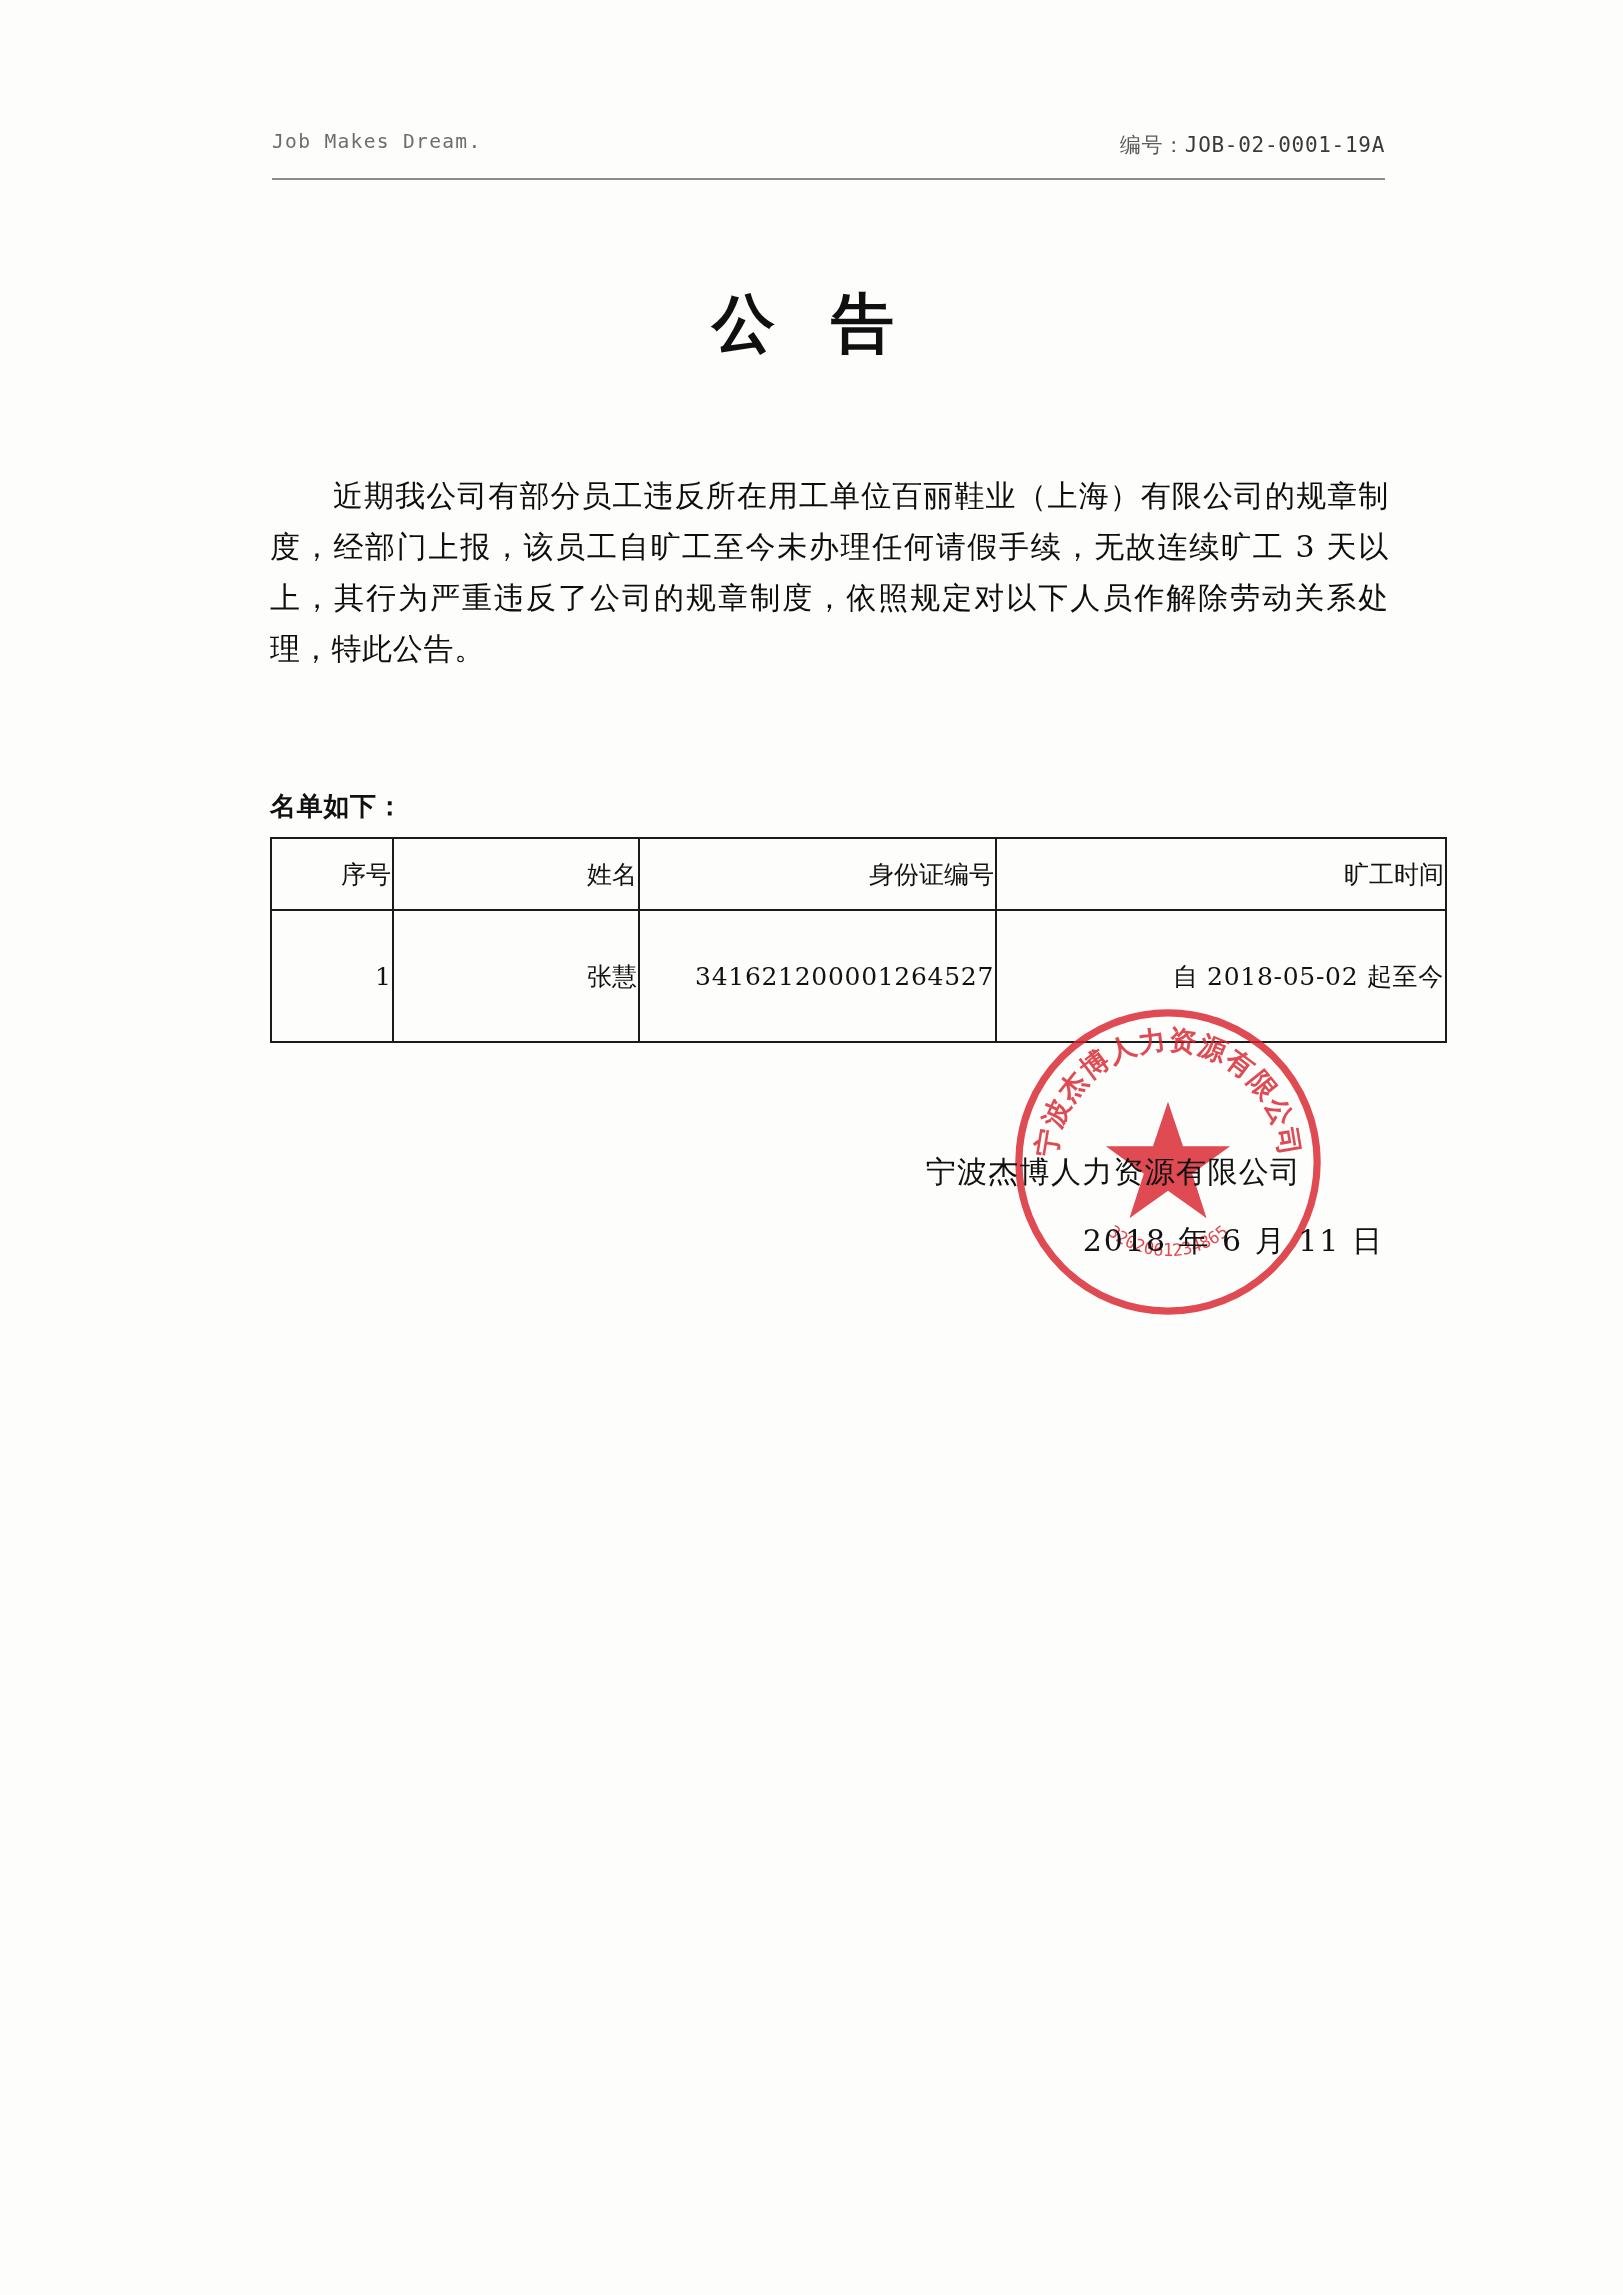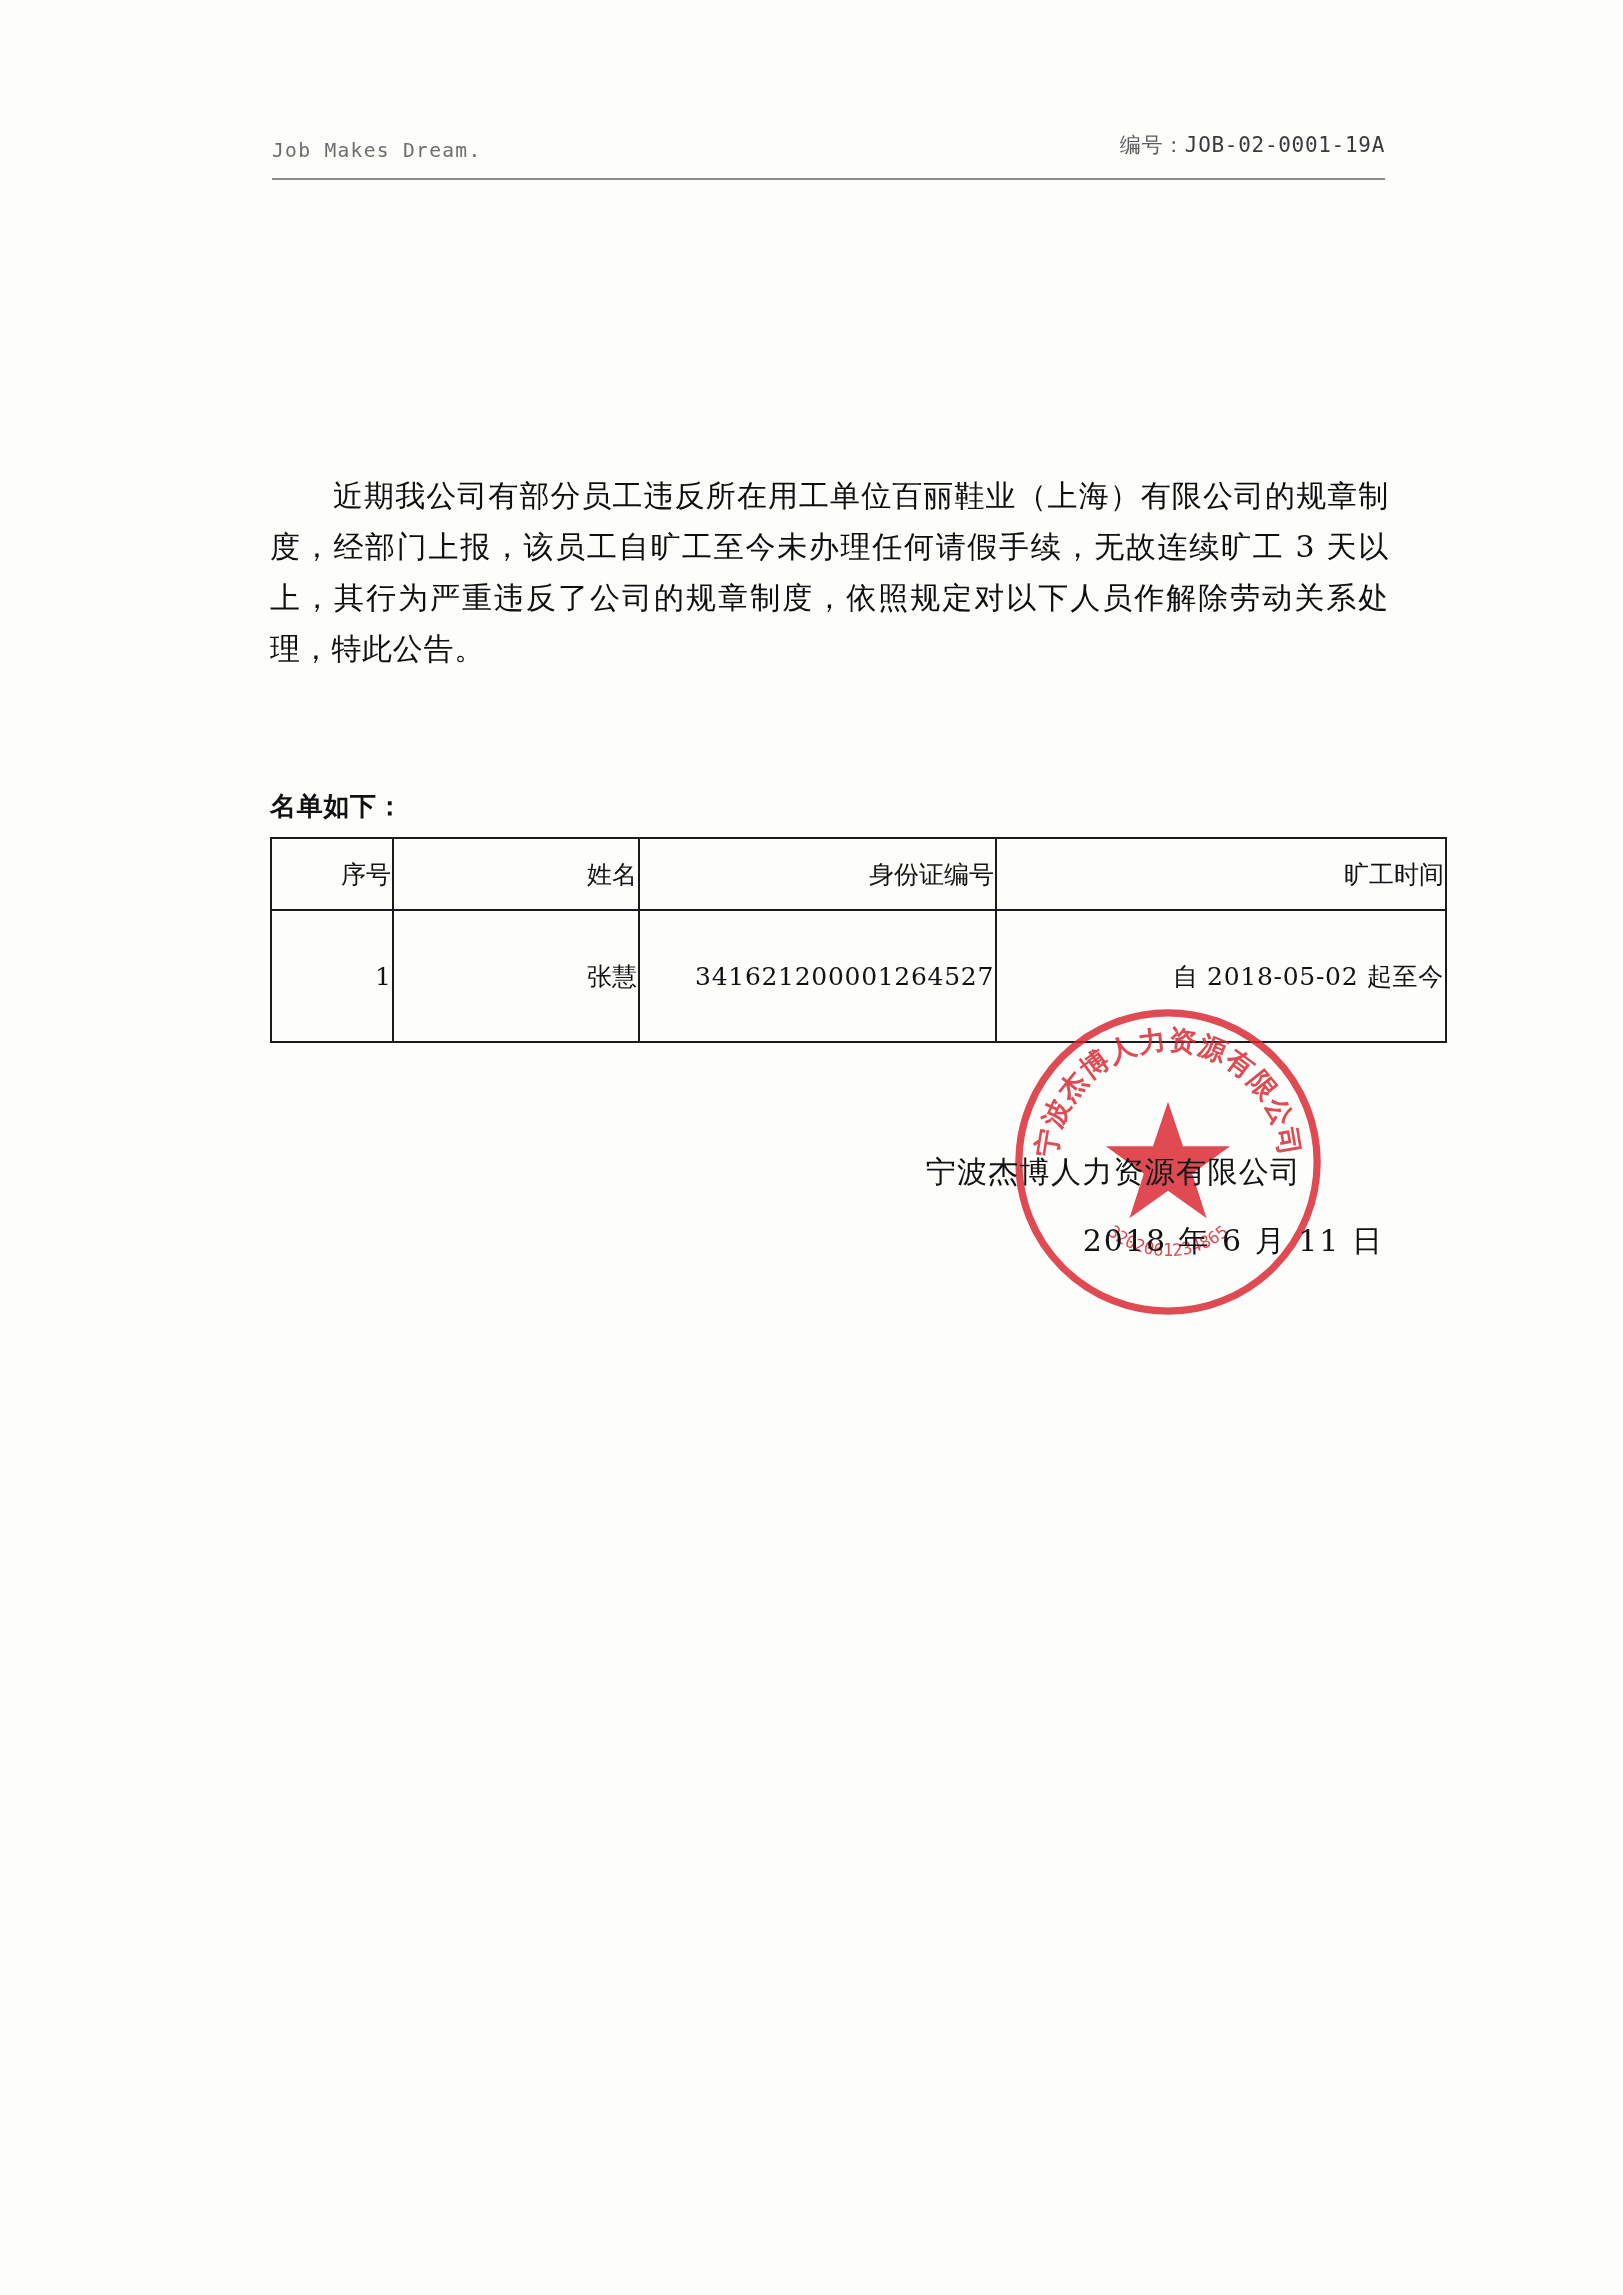--- a/index.html
+++ b/index.html
@@ -28,21 +28,21 @@
   .header {
     position: absolute;
     left: 272px;
     top: 128px;
     width: 1113px;
     height: 52px;
   }
   .header-slogan {
     position: absolute;
     left: 0;
-    top: 11px;
+    top: 2px;
     font-family: "DejaVu Sans Mono", monospace;
     font-size: 19.6px;
     letter-spacing: 1.3px;
     color: #6d6d6d;
   }
   .header-code {
     position: absolute;
     right: 0;
     top: 2.6px;
     font-family: "DejaVu Sans Mono", monospace;
@@ -193,20 +193,21 @@
 <div class="page">
 
   <div class="header">
     <div class="header-slogan">Job Makes Dream.</div>
     <div class="header-code">
       <span class="code-label">编号：</span><span>JOB-02-0001-19A</span>
     </div>
     <div class="header-rule"></div>
   </div>
 
+  <div class="doc-title">公 告</div>
 
   <div class="body-text">近期我公司有部分员工违反所在用工单位百丽鞋业（上海）有限公司的规章制度，经部门上报，该员工自旷工至今未办理任何请假手续，无故连续旷工 3 天以上，其行为严重违反了公司的规章制度，依照规定对以下人员作解除劳动关系处理，特此公告。</div>
 
   <div class="list-label">名单如下：</div>
 
   <table class="name-table">
     <thead>
       <tr>
         <th class="col-idx">序号</th>
         <th class="col-name">姓名</th>

